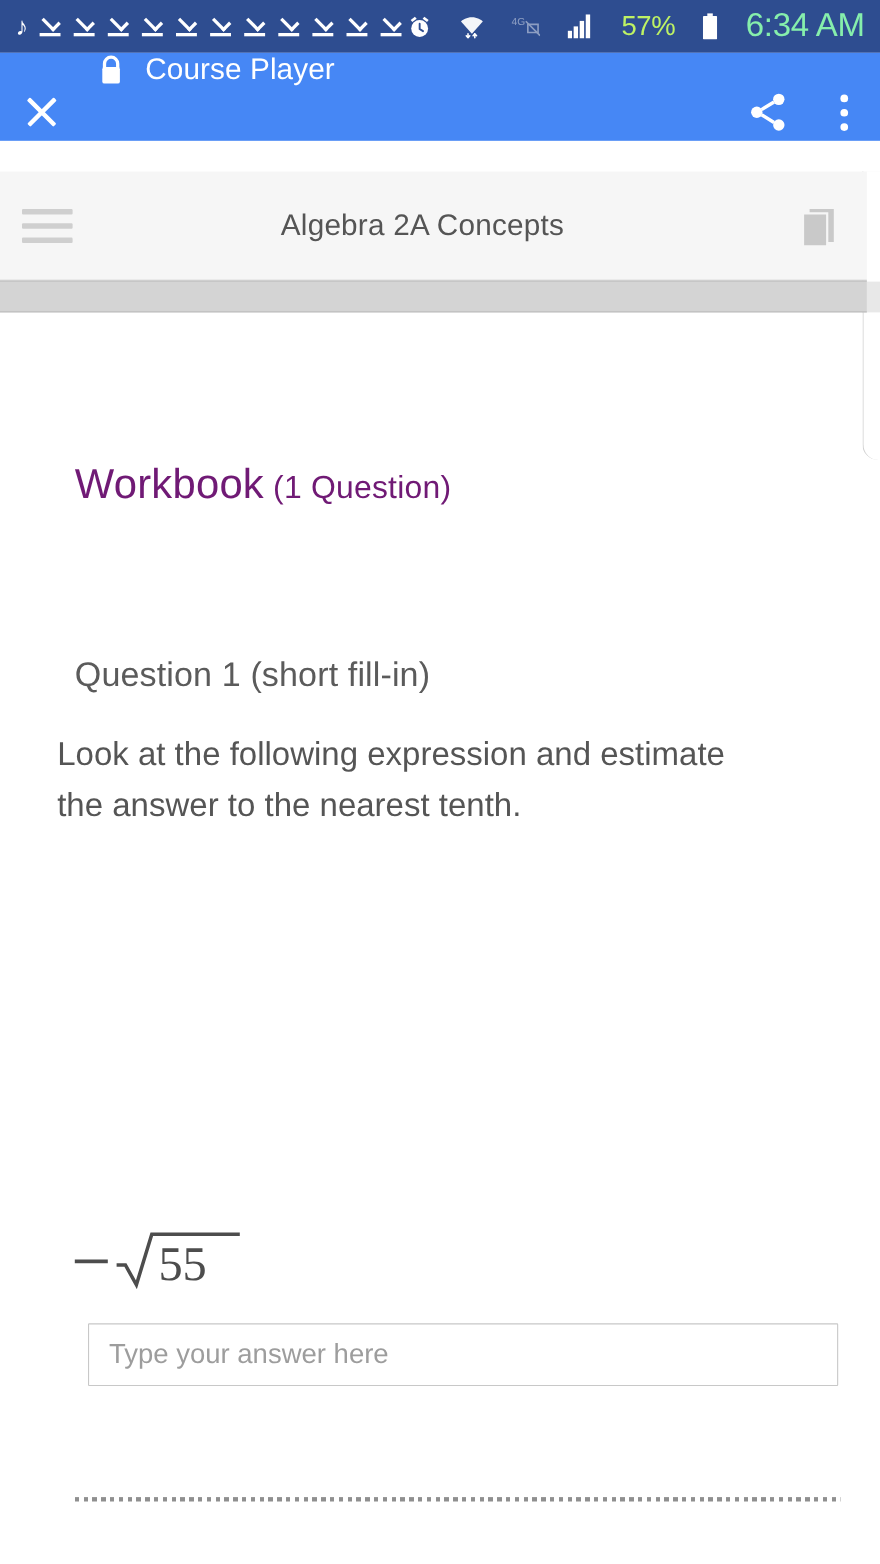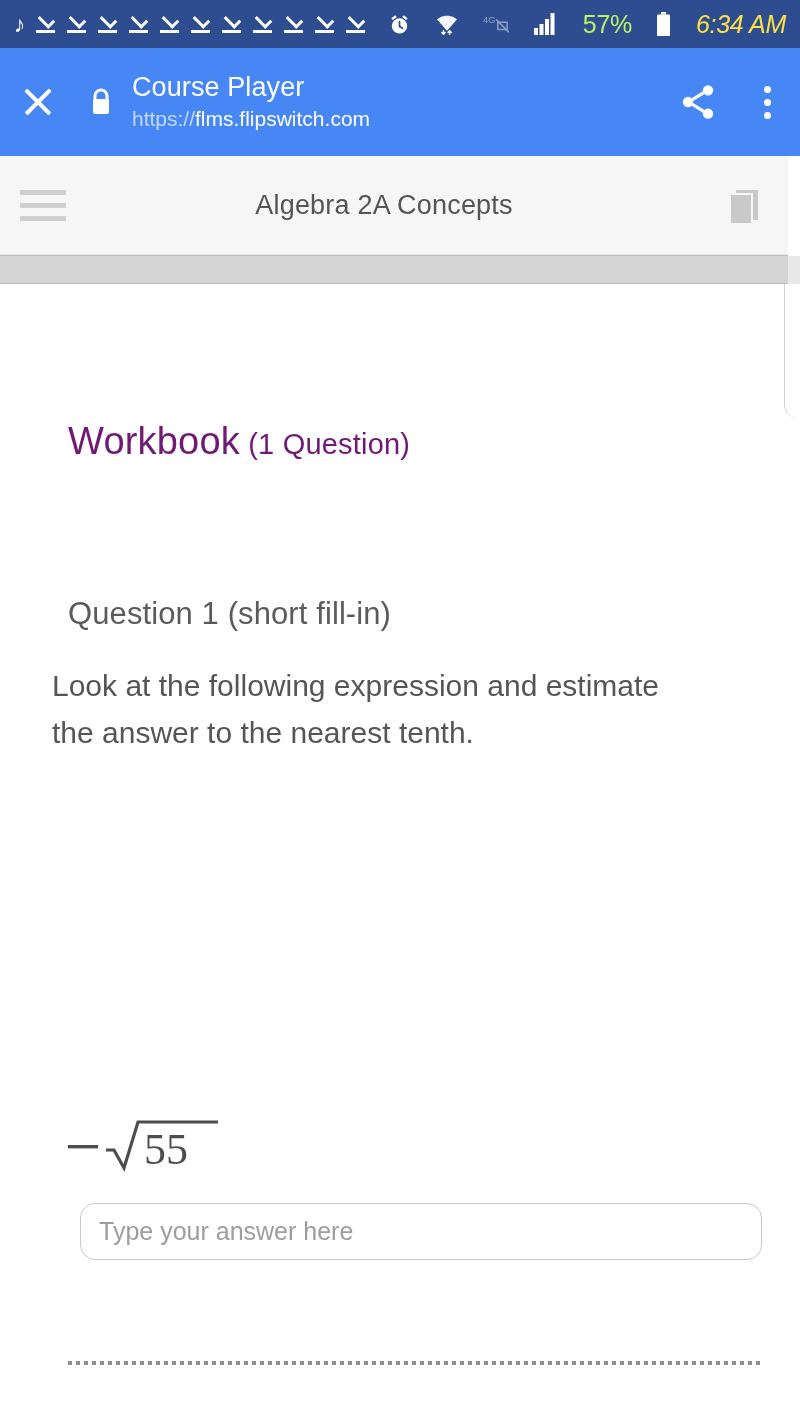--- a/index.html
+++ b/index.html
@@ -40,29 +40,29 @@
   .wifi-icon { width: 22px; height: 23px; }
   .net-icon { width: 26px; height: 22px; opacity: .45; }
   .signal-icon { width: 24px; height: 22px; }
   .battery-icon { width: 13px; height: 24px; }
 
   .battery-pct {
     font-size: 25px; letter-spacing: -.3px; color: #bef264;
     font-family: "Liberation Sans", sans-serif;
   }
   .clock-text {
-    font-size: 25px; letter-spacing: -.3px; color: #fde047; margin-left: 1px; font-style: italic;
+    font-size: 30px; letter-spacing: -.3px; color: #86efac; margin-left: 1px;
   }
 
   
   #browser-bar {
     position: absolute; left: 0; top: 48px;
-    width: 800px; height: 108px;
+    width: 800px; height: 80px;
     background: #4687f5;
-    display: flex; align-items: center;
+    display: flex; align-items: flex-start;
   }
   #close-btn {
     width: 76px; height: 108px;
     display: flex; align-items: center; justify-content: center;
     cursor: pointer;
   }
   .x-glyph { position: relative; width: 34px; height: 34px; }
   .x-glyph::before, .x-glyph::after {
     content: ""; position: absolute; left: 0; top: 15px;
     width: 34px; height: 3.5px; background: #fff; border-radius: 1px;
@@ -164,21 +164,21 @@
 
   #math-expression {
     position: absolute; left: 66px; top: 830px;
     font-family: "Liberation Serif", serif;
     color: #a21caf;
   }
 
   #answer-input {
     position: absolute; left: 80px; top: 919px;
     width: 682px; height: 57px;
-    border: 1px solid #c8c8c8; border-radius: 15px;
+    border: 1px solid #c8c8c8; border-radius: 1px;
     background: #ffffff;
     font-family: "Liberation Sans", sans-serif;
     font-size: 25px; color: #555;
     padding: 0 18px; outline: none;
   }
   #answer-input::placeholder { color: #9d9d9d; }
 
   #divider {
     position: absolute; left: 68px; top: 1077px;
     width: 696px; height: 4px;
@@ -240,23 +240,20 @@
     <span class="x-glyph"></span>
   </div>
   <div id="lock-wrap">
     <svg width="26" height="32" viewBox="0 0 26 32">
       <path d="M7 14 v-4 a6 6 0 0 1 12 0 v4" fill="none" stroke="#fff" stroke-width="3"></path>
       <rect x="5" y="13" width="16" height="15" rx="2" fill="#fff"></rect>
     </svg>
   </div>
   <div id="url-block">
     <div id="page-title-text">Course Player</div>
-    <div id="url-line">
-      <span id="url-scheme">https://</span><span id="url-host">flms.flipswitch.com</span>
-    </div>
   </div>
   <div id="share-btn">
     <svg width="40" height="40" viewBox="0 0 24 24">
       <circle cx="18" cy="5" r="3.1" fill="#fff"></circle>
       <circle cx="6" cy="12" r="3.1" fill="#fff"></circle>
       <circle cx="18" cy="19" r="3.1" fill="#fff"></circle>
       <path d="M8.6 10.6 L15.4 6.4 M8.6 13.4 L15.4 17.6" stroke="#fff" stroke-width="1.9"></path>
     </svg>
   </div>
   <div id="overflow-btn">

